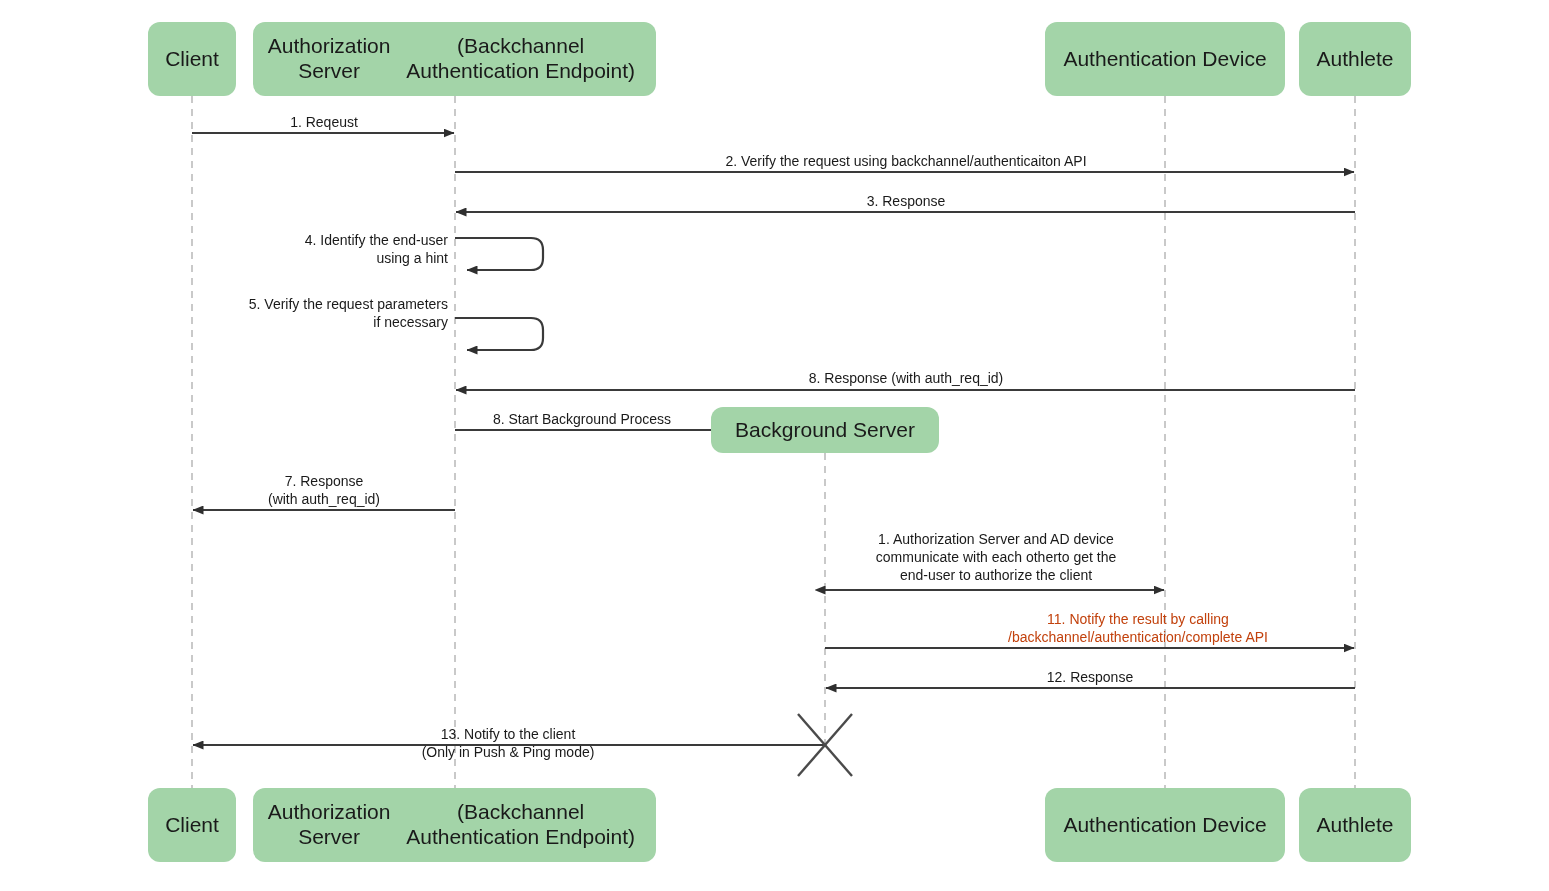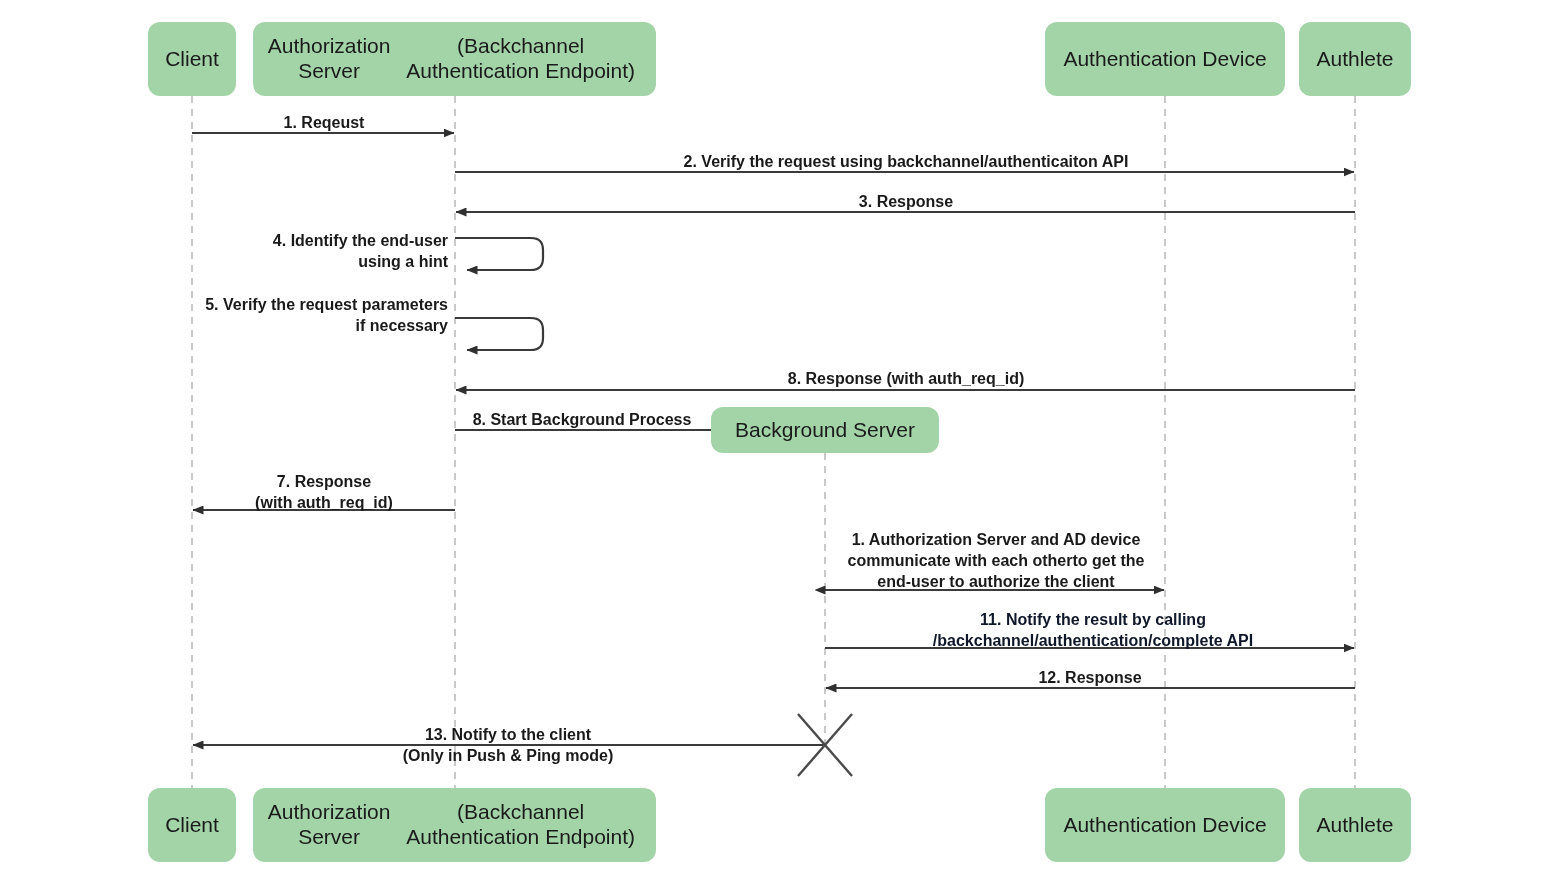--- a/index.html
+++ b/index.html
@@ -35,25 +35,24 @@
     color: #1a1a1a;
     font-size: 21px;
     line-height: 1.18;
     font-family: "Liberation Sans", sans-serif;
     box-sizing: border-box;
     padding: 4px 10px;
   }
   .msg-label {
     position: absolute;
     color: #1a1a1a;
-    font-size: 16px;
+    font-size: 14px;
     line-height: 1.3;
     font-family: "Liberation Sans", sans-serif;
     white-space: pre;
-    font-weight: bold;
   }
   .msg-label.align-center { text-align: center; }
   .msg-label.align-right  { text-align: right; }
 </style>
 </head>
 <body>
 
 <div id="diagram-root">
   <svg class="diagram-svg" id="diagram-svg" viewBox="0 0 1549 891" xmlns="http://www.w3.org/2000/svg">
     <defs>
@@ -127,19 +126,19 @@
 using a hint</div>
       <div class="msg-label align-right" style="left: 150px; top: 295px; width: 298px; color: rgb(26, 26, 26);">5. Verify the request parameters
 if necessary</div>
       <div class="msg-label align-center" style="left: 460px; top: 369px; width: 892px; color: rgb(26, 26, 26);">8. Response (with auth_req_id)</div>
       <div class="msg-label align-center" style="left: 462px; top: 410px; width: 240px; color: rgb(26, 26, 26);">8. Start Background Process</div>
       <div class="msg-label align-center" style="left: 196px; top: 472px; width: 256px; color: rgb(26, 26, 26);">7. Response
 (with auth_req_id)</div>
       <div class="msg-label align-center" style="left: 828px; top: 530px; width: 336px; color: rgb(26, 26, 26);">1. Authorization Server and AD device
 communicate with each otherto get the
 end-user to authorize the client</div>
-      <div class="msg-label align-center" style="left: 831px; top: 610px; width: 524px; color: #0f172a;">11. Notify the result by calling
+      <div class="msg-label align-center" style="left: 876px; top: 610px; width: 524px; color: #c2410c;">11. Notify the result by calling
 /backchannel/authentication/complete API</div>
       <div class="msg-label align-center" style="left: 828px; top: 668px; width: 524px; color: rgb(26, 26, 26);">12. Response</div>
       <div class="msg-label align-center" style="left: 196px; top: 725px; width: 624px; color: rgb(26, 26, 26);">13. Notify to the client
 (Only in Push &amp; Ping mode)</div>
     </div>
 </div>
 
 </body></html>

